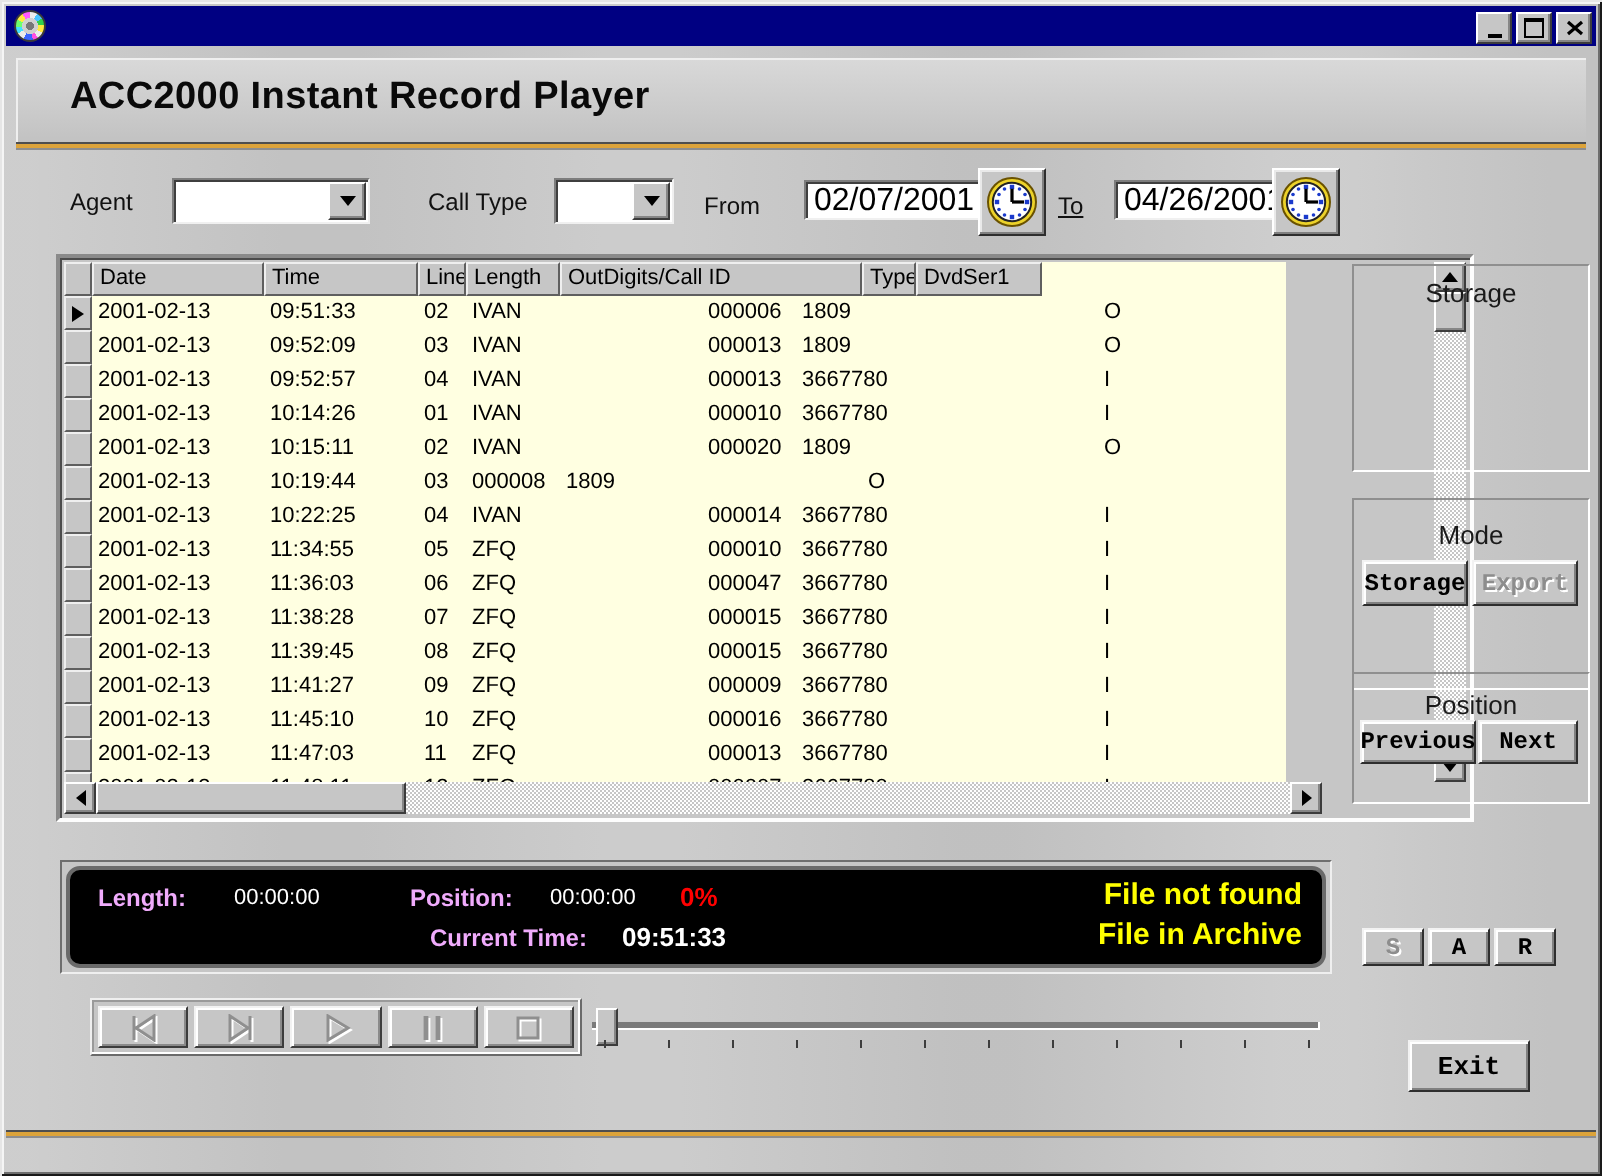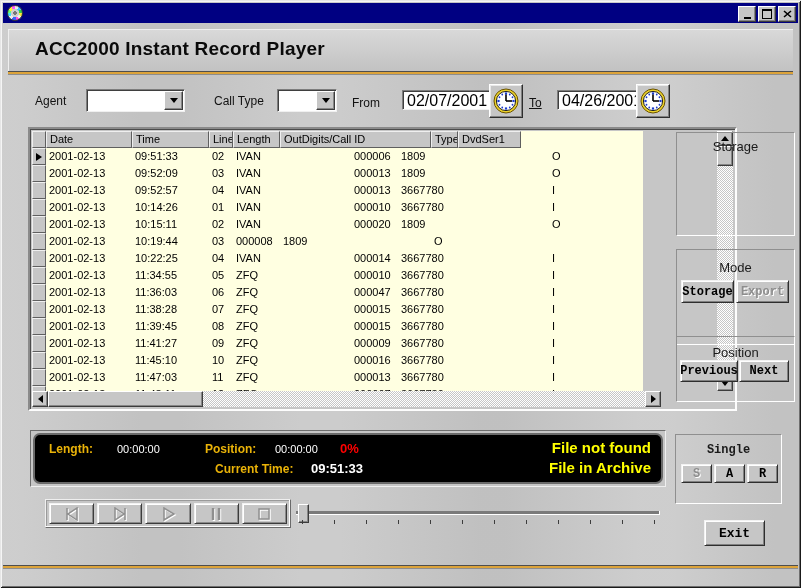--- a/index.html
+++ b/index.html
@@ -61,21 +61,21 @@
   
   .panel{position:absolute;left:676px;width:119px;box-sizing:border-box;}
   .panel-title{text-align:center;font-size:13px;color:#1a1a1a;}
   .mono{font-family:"Liberation Mono",monospace;}
   .btn{background:#c6c6c6;border:1px solid;border-color:#f2f2f2 #2e2e2e #2e2e2e #f2f2f2;box-shadow:inset 1px 1px 0 #fff, inset -1px -1px 0 #808080;display:flex;align-items:center;justify-content:center;font-family:"Liberation Mono",monospace;font-weight:bold;font-size:12px;box-sizing:border-box;position:absolute;}
   .btn.disabled{color:#8d8d8d;text-shadow:1px 1px 0 #fff;}
   
   .displaybox{position:absolute;left:30px;top:430px;width:636px;height:57px;background:#c6c6c6;border:1px solid;border-color:#6e6e6e #efefef #efefef #6e6e6e;box-sizing:border-box;}
   .lcd{position:absolute;left:2px;top:2px;right:2px;bottom:2px;background:#000;border:2px solid #6a6a6a;border-radius:7px;}
   .lcd span{position:absolute;white-space:nowrap;}
-  .lbl{color:#eab308;font-weight:bold;font-size:12px;}
+  .lbl{color:#f0abfc;font-weight:bold;font-size:12px;}
   .val{color:#fff;font-size:11px;}
   .pct{color:#ff0000;font-weight:bold;font-size:13px;}
   .bigval{color:#fff;font-weight:bold;font-size:13px;}
   .status{position:absolute;right:10px;top:3px;text-align:right;color:#ffff00;font-weight:bold;font-size:15px;line-height:20px;}
   
   .transport{position:absolute;left:45px;top:499px;width:246px;height:29px;background:#c6c6c6;border:1px solid;border-color:#efefef #6a6a6a #6a6a6a #efefef;box-shadow:inset -1px -1px 0 #fff, inset 1px 1px 0 #9a9a9a;display:flex;gap:3px;padding:3px;box-sizing:border-box;}
   .tbtn{flex:1;background:#c6c6c6;border:1px solid;border-color:#f2f2f2 #3c3c3c #3c3c3c #f2f2f2;box-shadow:inset 1px 1px 0 #fff, inset -1px -1px 0 #8a8a8a;display:flex;align-items:center;justify-content:center;}
   .tbtn svg{filter:drop-shadow(1px 1px 0 #ffffff);}
   
   .slider{position:absolute;left:296px;top:501px;width:363px;height:26px;}
@@ -436,23 +436,20 @@
         </svg>
     </div>
   </div>
 
   <div class="slider">
     <div class="track"></div>
     <div class="thumb"></div>
     <div class="ticks"></div>
   </div>
 
-  <div class="panel etched" style="top:434px;left:675px;width:107px;height:70px;">
-    <div class="panel-title mono" style="margin-top:8px;font-weight:bold;font-size:12px;">Single</div>
-  </div>
   <div class="btn disabled" style="left:681px;top:464px;width:31px;height:19px;">S</div>
   <div class="btn" style="left:714px;top:464px;width:31px;height:19px;">A</div>
   <div class="btn" style="left:747px;top:464px;width:31px;height:19px;">R</div>
 
   <div class="btn exitbtn">Exit</div>
 
   <div class="accent accent-bottom"></div>
 </div>
 
 </body></html>

